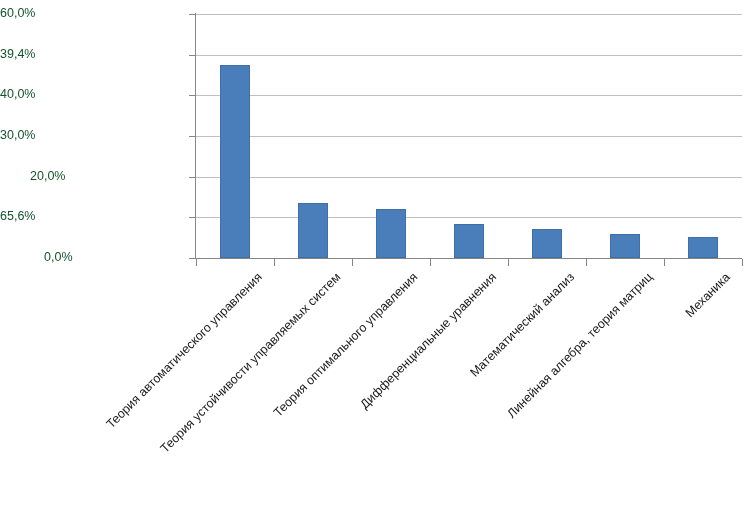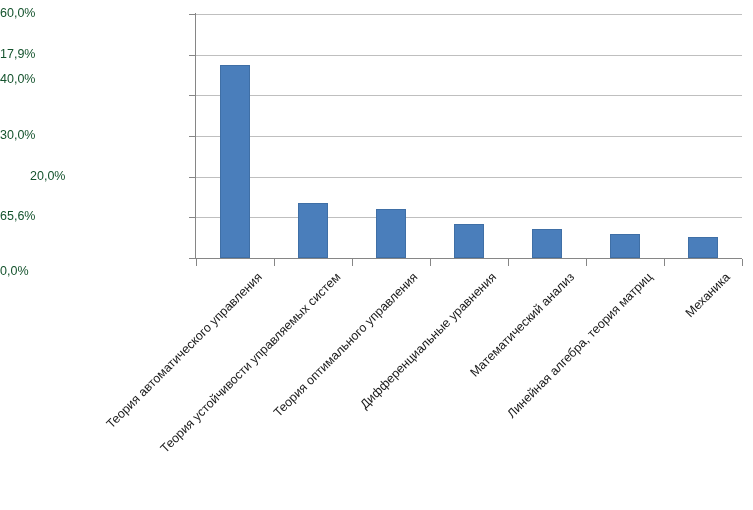--- a/index.html
+++ b/index.html
@@ -72,31 +72,31 @@
   }
 </style>
 </head>
 <body>
 
 <div id="chart-root">
 
   <div class="axis-line"></div>
 
   <div id="y-axis">
-      <div class="ylab" style="top: 264px;">0,0%</div>
+      <div class="ylab" style="top: 250px; padding-left: 44px;">0,0%</div>
       <div class="ytick" style="top: 258px;"></div>
       <div class="ylab" style="top: 209.333px;">65,6%</div>
       <div class="ytick" style="top: 217.333px;"></div>
       <div class="ylab" style="top: 168.667px; margin-left: 30px;">20,0%</div>
       <div class="ytick" style="top: 176.667px;"></div>
       <div class="ylab" style="top: 128px;">30,0%</div>
       <div class="ytick" style="top: 136px;"></div>
-      <div class="ylab" style="top: 72px;">40,0%</div>
+      <div class="ylab" style="top: 87px;">40,0%</div>
       <div class="ytick" style="top: 95.3333px;"></div>
-      <div class="ylab" style="top: 46.6667px;">17,9%</div>
+      <div class="ylab" style="top: 46.6667px;">39,4%</div>
       <div class="ytick" style="top: 54.6667px;"></div>
       <div class="ylab" style="top: 6px;">60,0%</div>
       <div class="ytick" style="top: 14px;"></div>
     </div>
 
   <div class="plot-area">
     <div id="gridlines">
         <div class="gridline baseline" style="top: 244px;"></div>
         <div class="gridline" style="top: 203.333px;"></div>
         <div class="gridline" style="top: 162.667px;"></div>

